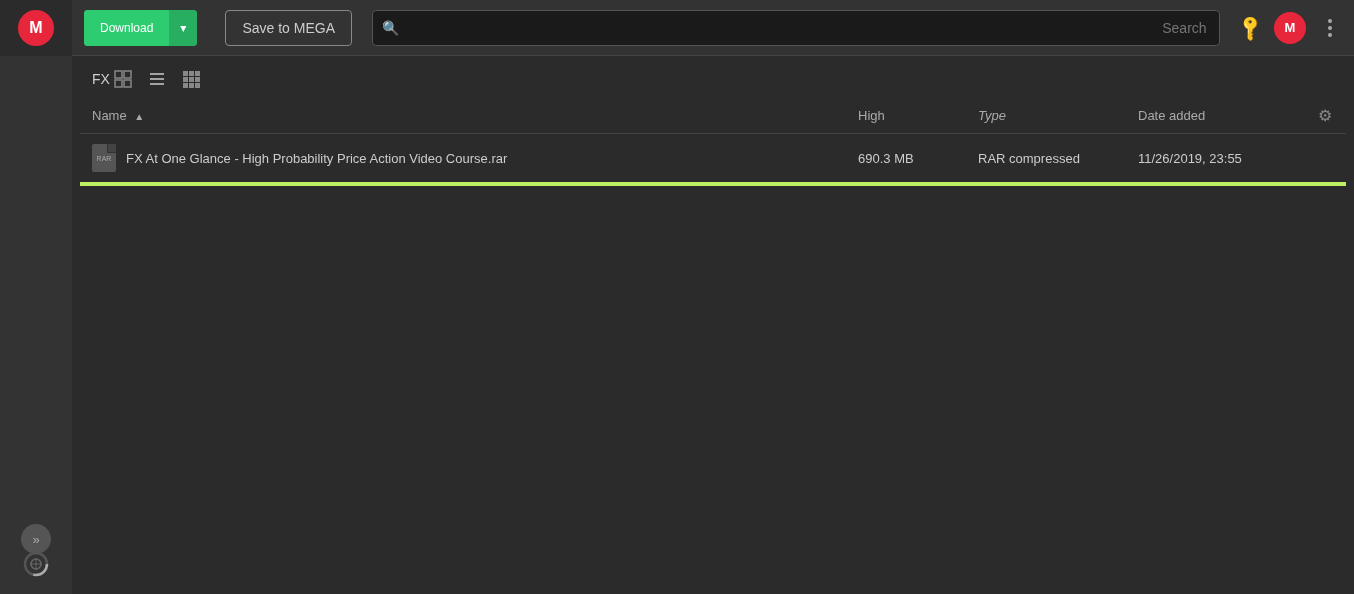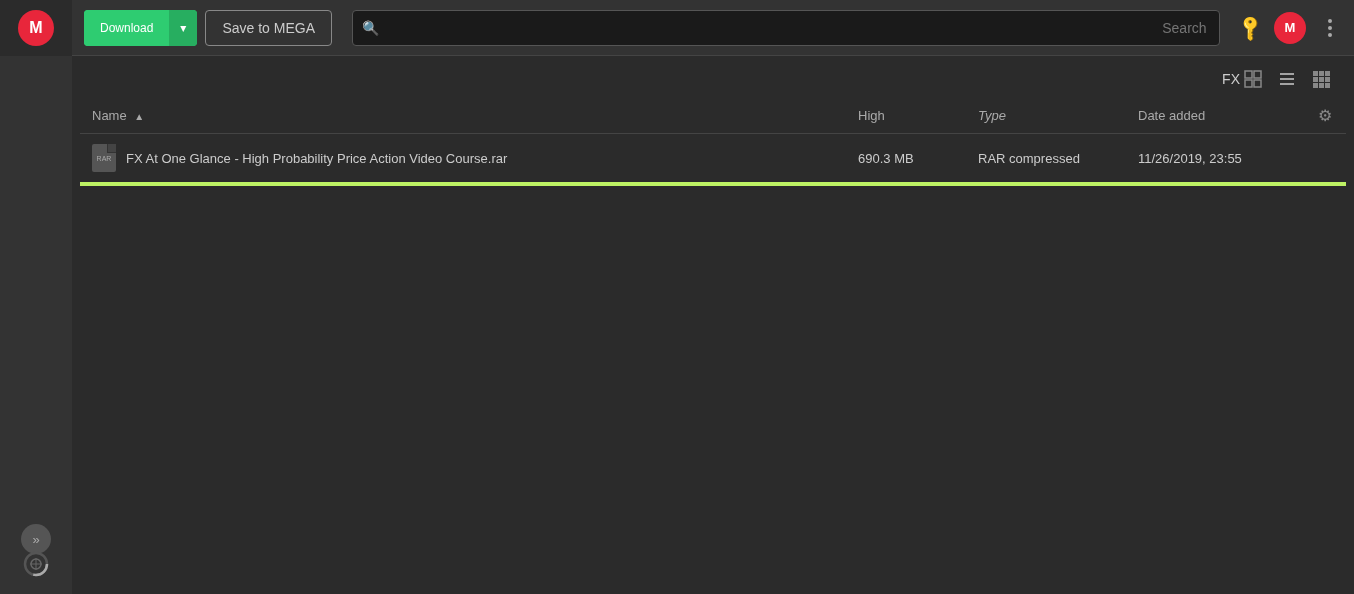--- a/index.html
+++ b/index.html
@@ -131,20 +131,21 @@
 
     .btn-save-mega {
       background: transparent;
       border: 1px solid #888;
       color: #ccc;
       border-radius: 4px;
       height: 36px;
       padding: 0 16px;
       font-size: 14px;
       cursor: pointer;
+      margin-left: 20px;
     }
 
     .search-bar {
       flex: 1;
       margin: 0 12px;
       position: relative;
     }
 
     .search-input {
       width: 100%;
@@ -215,21 +216,21 @@
       border-radius: 50%;
     }
 
     
     .breadcrumb-bar {
       padding: 10px 20px 6px;
       font-size: 14px;
       color: #ccc;
       display: flex;
       align-items: center;
-      justify-content: flex-end;
+      justify-content: flex-start;
     }
 
     .view-controls {
       display: flex;
       gap: 8px;
       align-items: center;
     }
 
     .view-btn {
       background: transparent;

